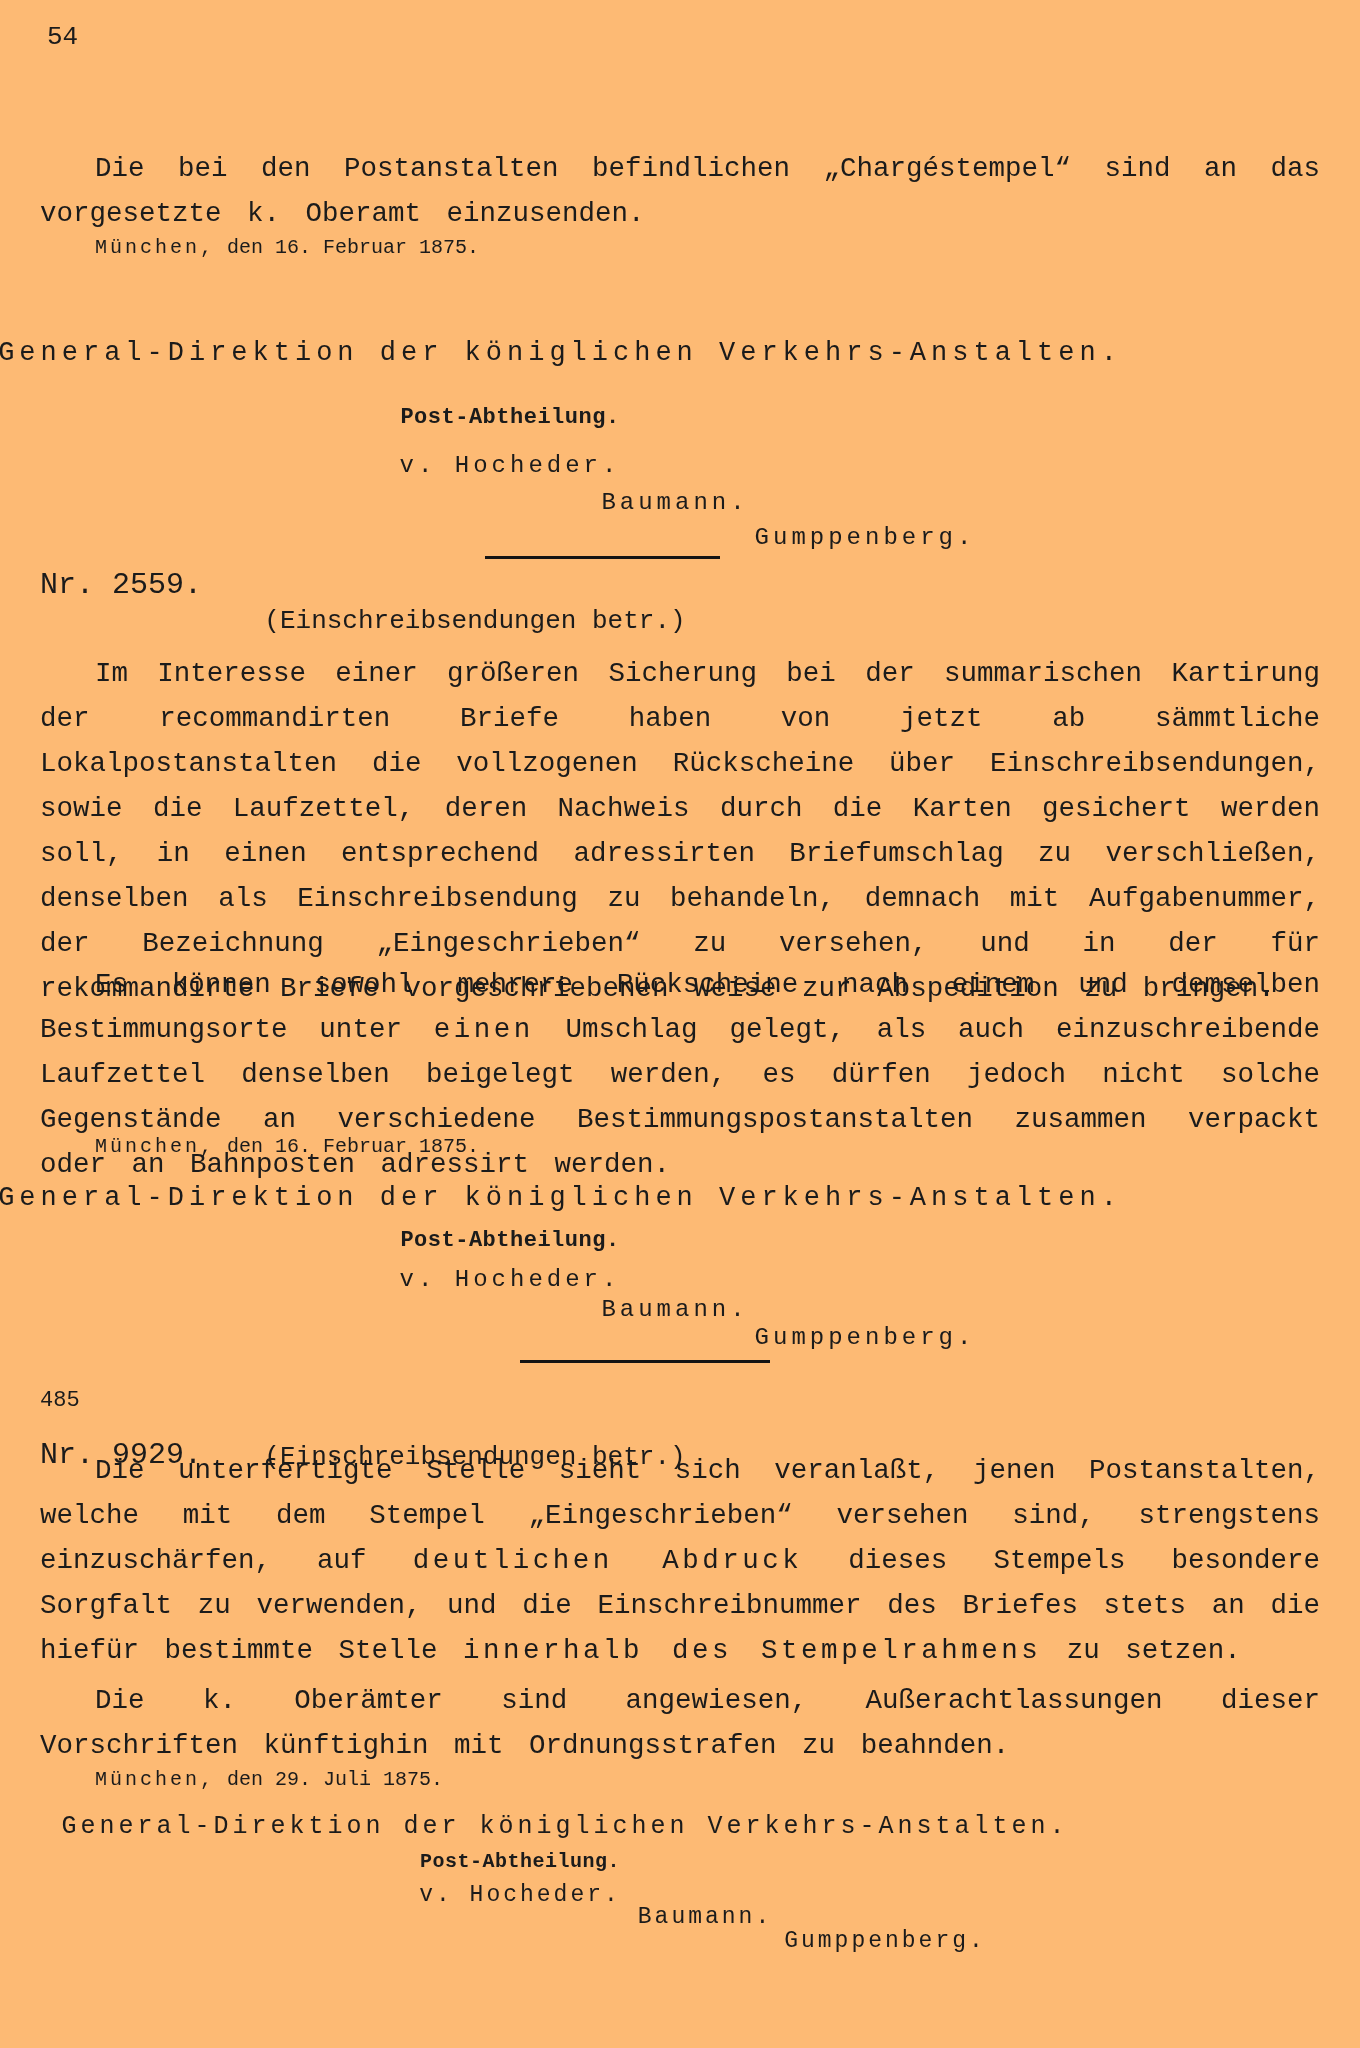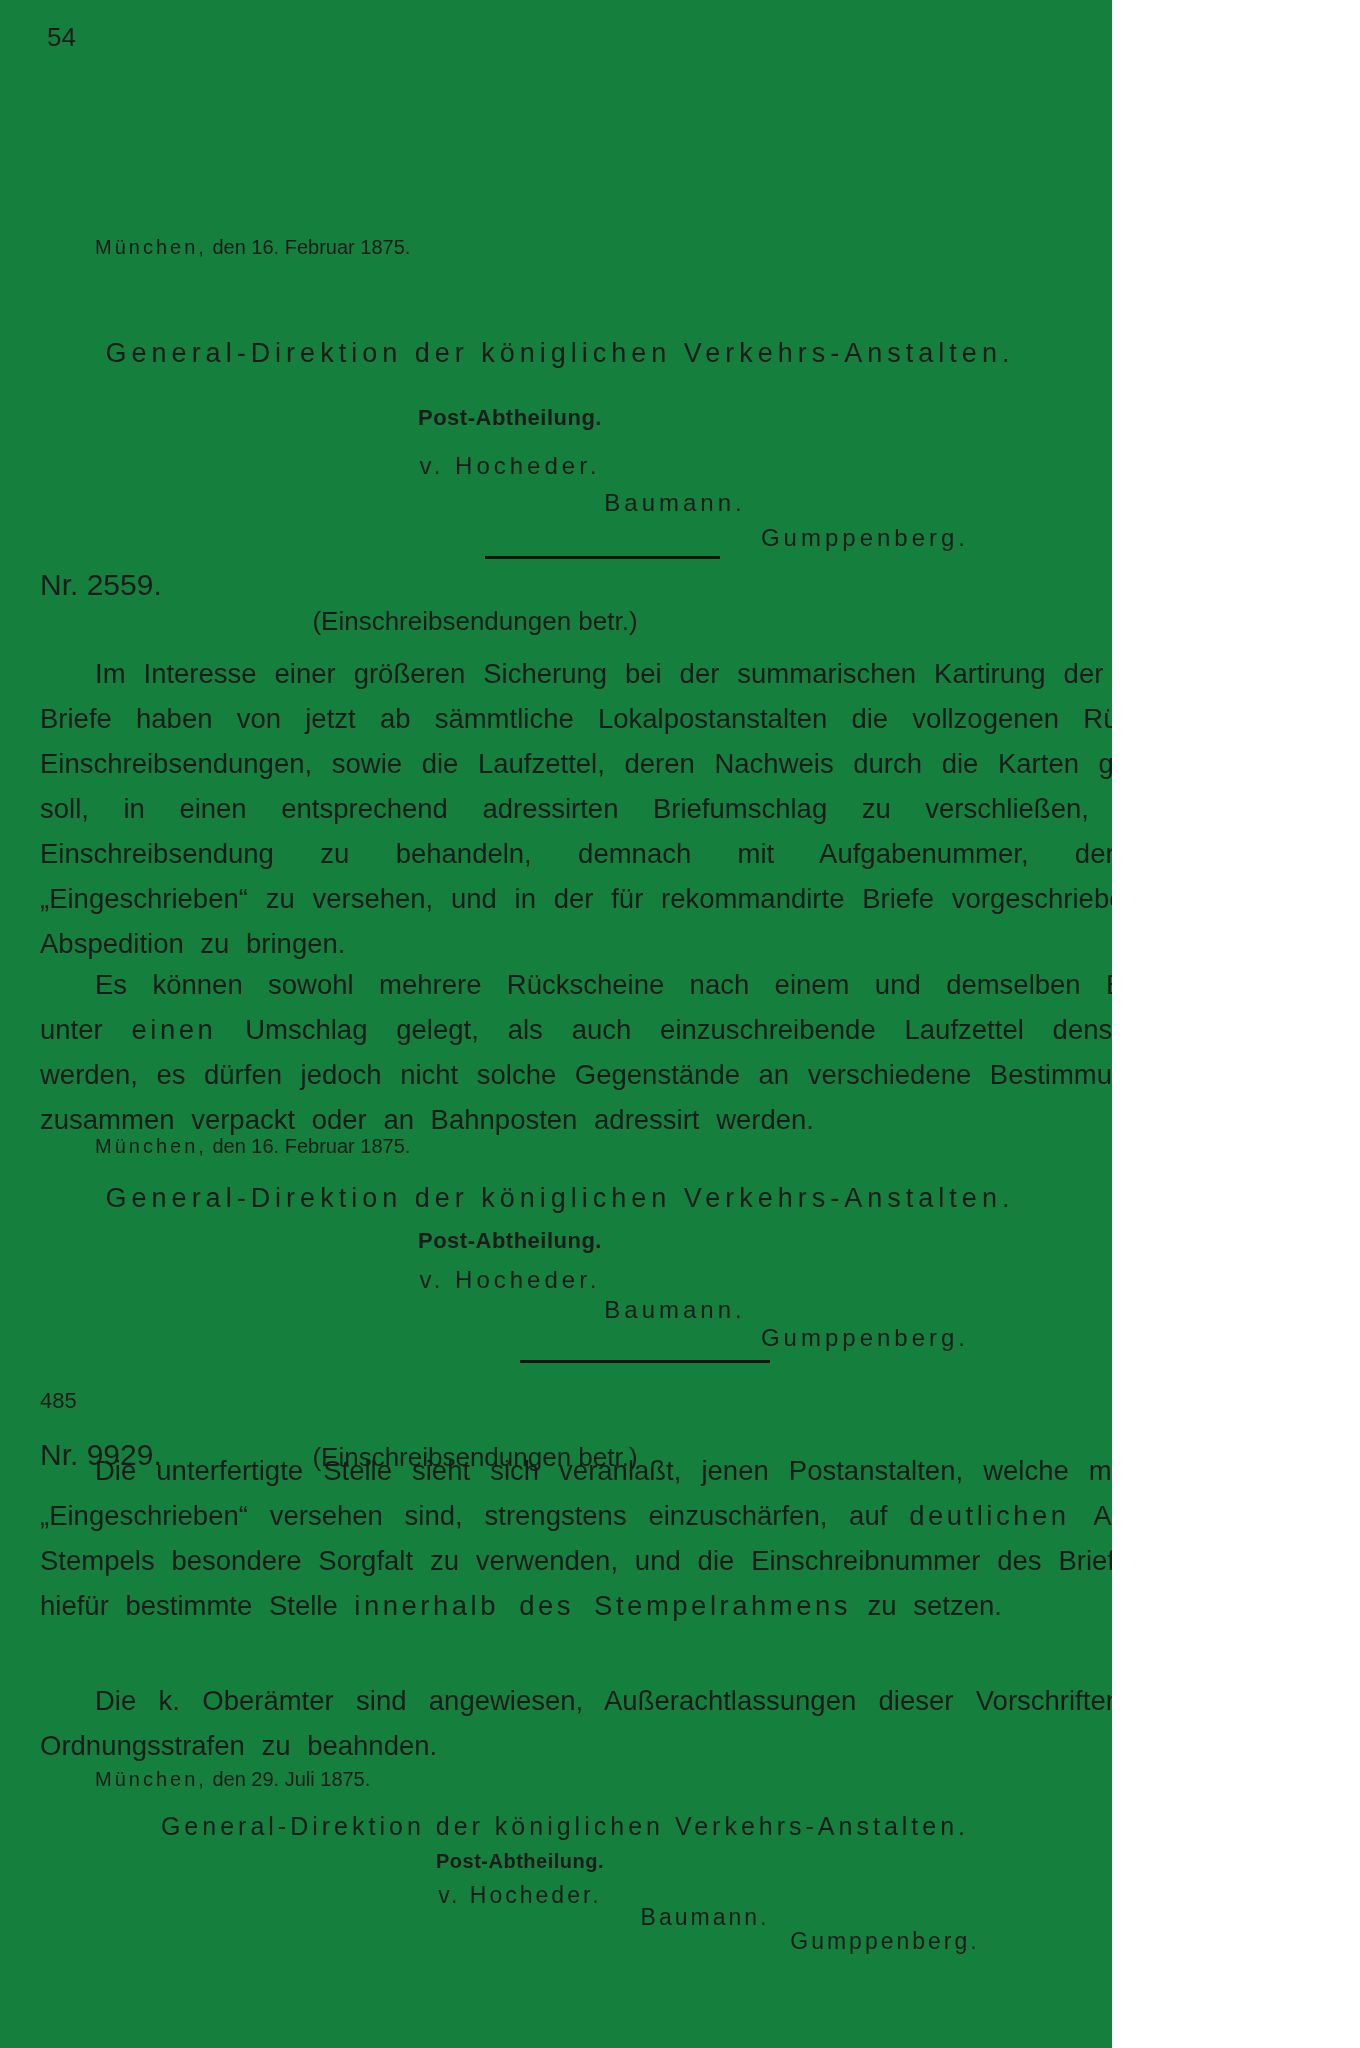--- a/index.html
+++ b/index.html
@@ -1,21 +1,21 @@
 <!DOCTYPE html>
 <html><head>
 <meta charset="utf-8">
 <style>
   html,body { margin:0; padding:0; background:#ffffff; }
   .page {
     position:relative;
-    width:1112px; height:2048px;
-    background:#15803d;
+    width:1360px; height:2048px;
+    background:#fdba74;
     color:#1b1b1b;
-    font-family:Liberation Sans, sans-serif;
+    font-family:Liberation Mono, monospace;
     overflow:hidden;
   }
   .row { position:absolute; left:40px; width:1280px; }
   .center { text-align:center; }
 
   .page-num { font-size:26px; }
   .running-num { font-size:22px; }
 
   .body-text {
     font-size:27.5px;
@@ -60,20 +60,21 @@
   }
 </style>
 </head>
 <body>
 
 <div class="page">
 
   <div class="row page-num" style="top:22px; left:47px; width:120px;">54</div>
 
 
+  <div class="row body-text indent" style="top:146px;">Die bei den Postanstalten befindlichen „Chargéstempel“ sind an das vorgesetzte k. Oberamt einzusenden.</div>
 
   <div class="row dateline" style="top:236px;">
     <span class="city">München,</span><span> den 16. Februar 1875.</span>
   </div>
 
   <div class="row center" style="top:338px;">
     <span class="org sh-org" style="display:inline-block;">General-Direktion der königlichen Verkehrs-Anstalten.</span>
   </div>
 
   <div class="row center" style="top:405px;">

